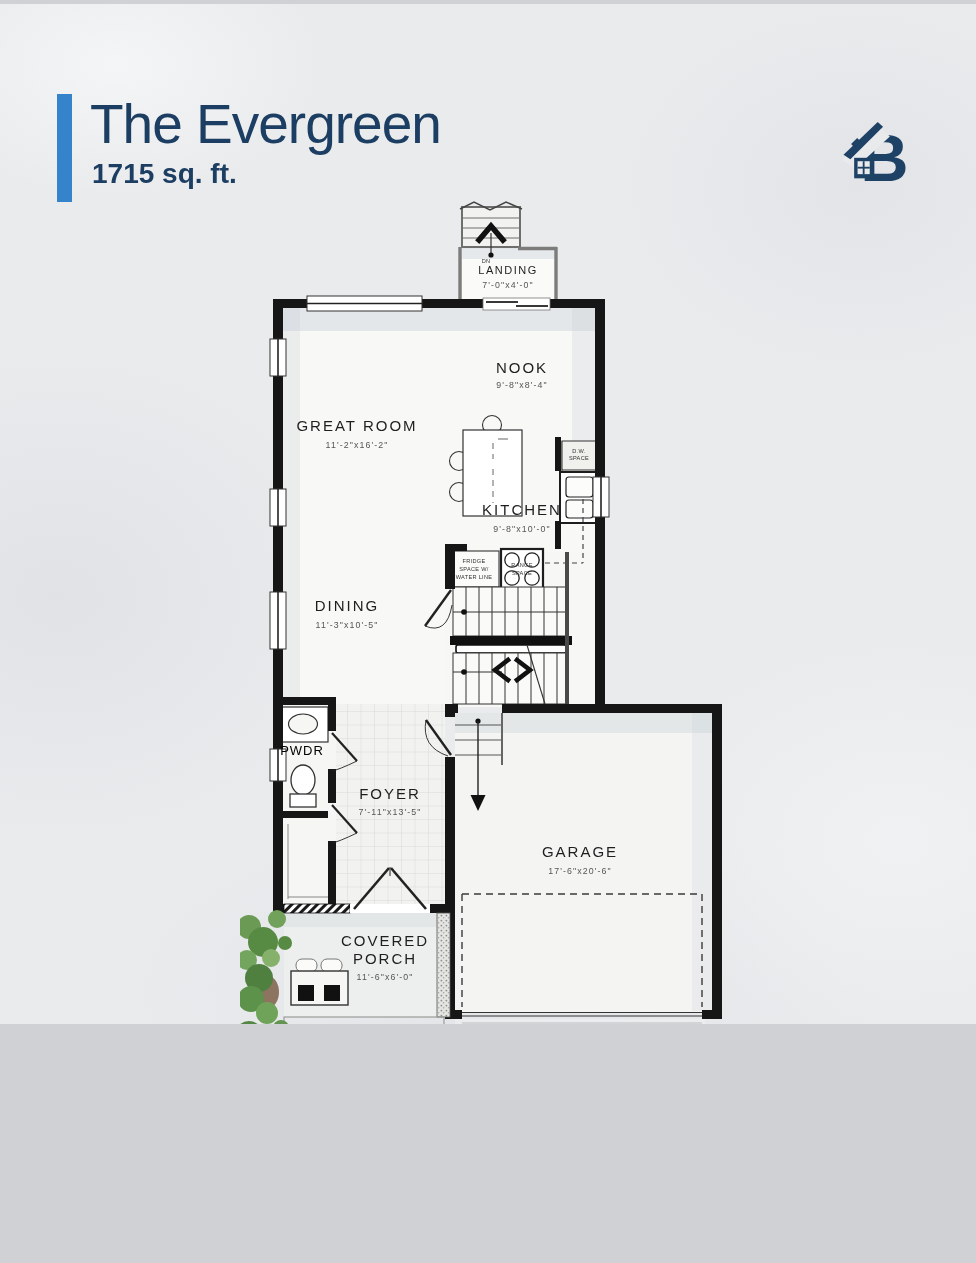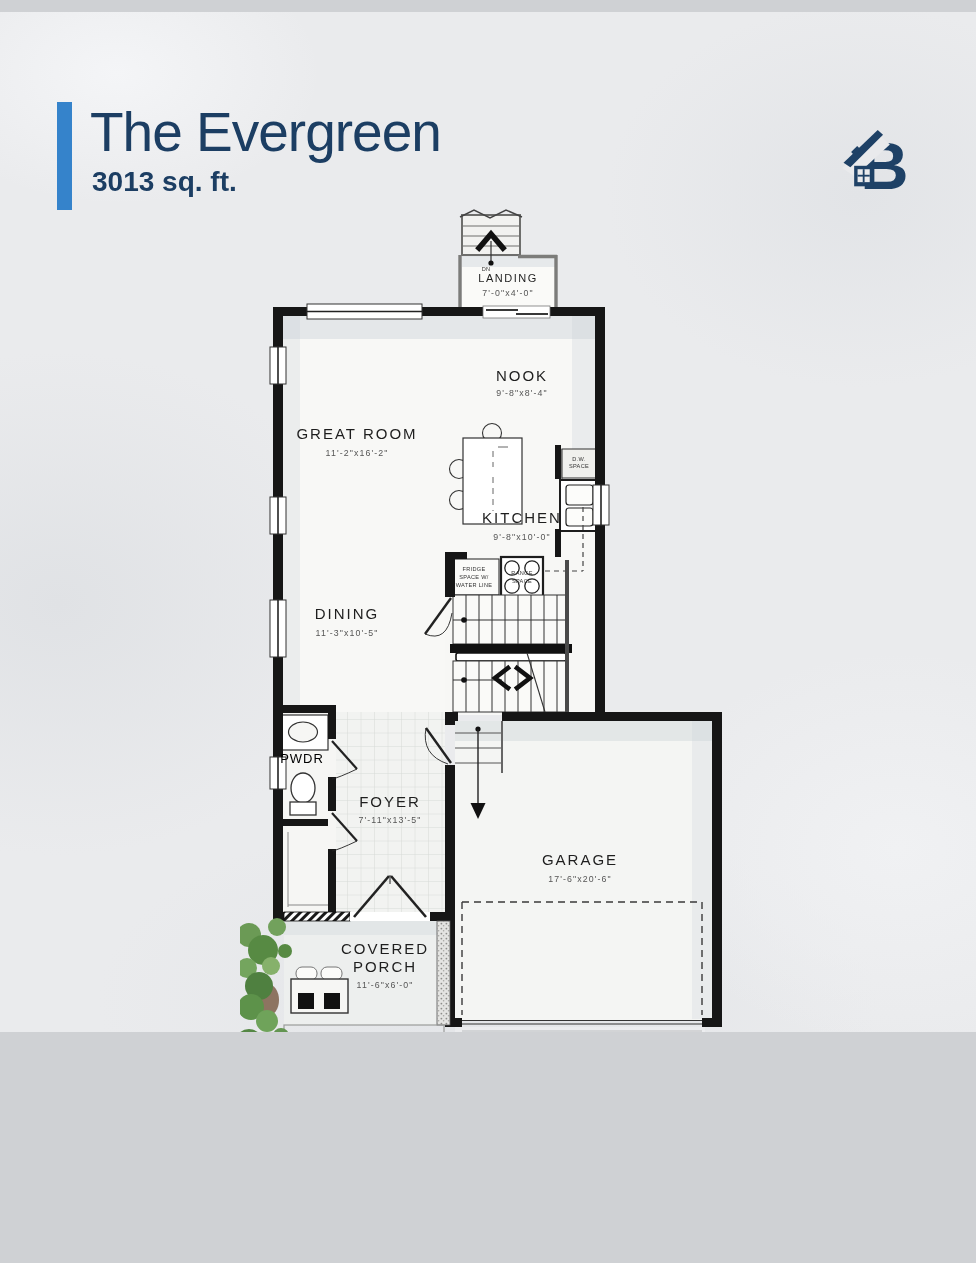--- a/index.html
+++ b/index.html
@@ -1,18 +1,18 @@
 <!DOCTYPE html>
 <html><head>
 <meta charset="utf-8">
 <style>
   * { margin:0; padding:0; box-sizing:border-box; }
   body { background:#cfd1d4; font-family:"Liberation Sans", sans-serif; }
   .page {
-    position:relative; width:976px; height:1020px; margin:12px auto; overflow:hidden;
+    position:relative; width:976px; height:1020px; margin:4px auto; overflow:hidden;
     background:
       radial-gradient(ellipse 340px 220px at 12% 6%, #f4f5f7 0%, rgba(244,245,247,0) 60%),
       radial-gradient(ellipse 420px 320px at 88% 18%, #e2e4e7 0%, rgba(226,228,231,0) 60%),
       radial-gradient(ellipse 520px 420px at 6% 58%, #e0e2e5 0%, rgba(224,226,229,0) 60%),
       radial-gradient(ellipse 430px 330px at 92% 82%, #f0f1f3 0%, rgba(240,241,243,0) 60%),
       radial-gradient(ellipse 650px 320px at 50% 97%, #e3e5e8 0%, rgba(227,229,232,0) 60%),
       #eaebed;
   }
   .header { position:absolute; left:57px; top:88px; }
   .accent-bar { position:absolute; left:0; top:2px; width:15px; height:108px; background:#3583cb; }
@@ -38,21 +38,21 @@
   .tiny-note { font-size:5.6px; letter-spacing:0.3px; fill:#333; }
 </style>
 </head>
 <body>
 
 <div class="page">
 
   <div class="header">
     <div class="accent-bar"></div>
     <div class="title">The Evergreen</div>
-    <div class="sqft">3013 sq. ft.</div>
+    <div class="sqft">1715 sq. ft.</div>
   </div>
 
   <div class="logo">
     <svg viewBox="0 0 100 100" width="76" height="80">
       <text x="24" y="86" font-size="88" font-weight="bold" fill="#1e4166" font-family="Liberation Sans, sans-serif">B</text>
       <polygon points="0,58 48,13 63,27 17,69" fill="#e9eaec"></polygon>
       <polygon points="2,51 47,8 54,14 11,57" fill="#1e4166"></polygon>
       <polygon points="12,37 20,29 25,34 17,42" fill="#1e4166"></polygon>
       <rect x="16" y="55" width="25" height="27" fill="#1e4166"></rect>
       <rect x="20.5" y="59.5" width="16" height="17" fill="#e9eaec"></rect>

